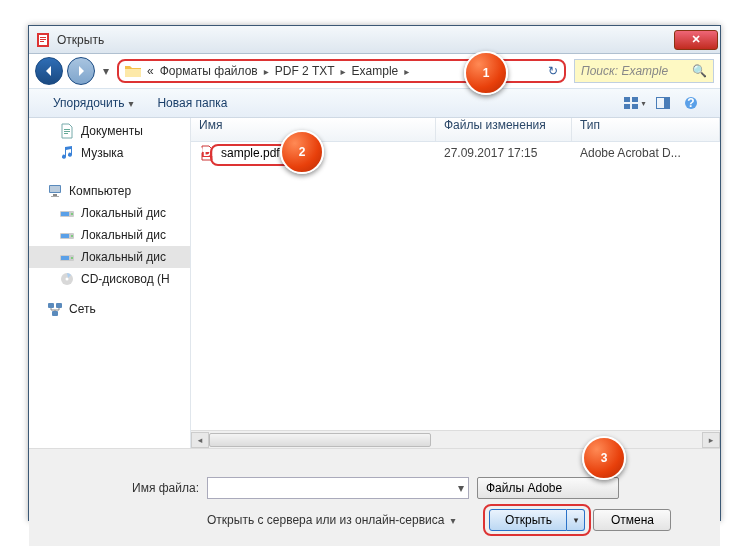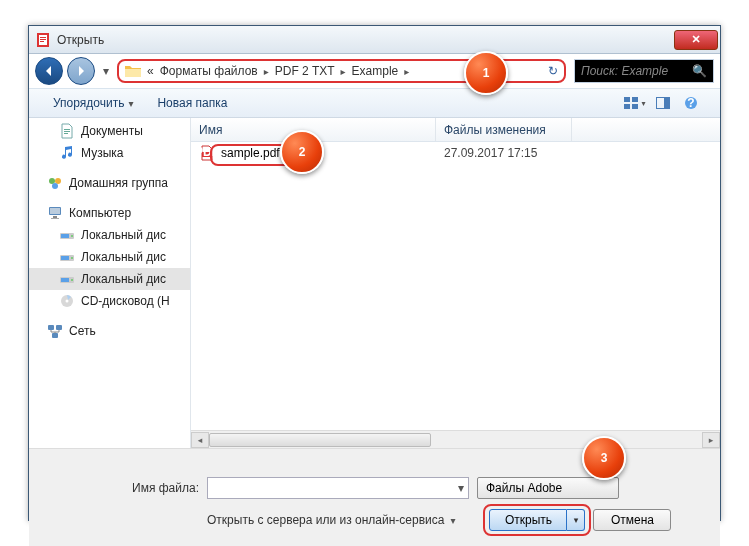--- a/index.html
+++ b/index.html
@@ -13,37 +13,37 @@
 .nav-btn { width: 28px; height: 28px; border-radius: 50%; background: linear-gradient(to bottom, #2e6db5, #1a4a82); border: 1px solid #1a4a82; display: flex; align-items: center; justify-content: center; color: #fff; cursor: pointer; }
 .nav-btn.fwd { background: linear-gradient(to bottom, #a8c4e0, #7fa5cc); }
 .nav-drop { width: 14px; height: 28px; display: flex; align-items: center; justify-content: center; color: #555; cursor: pointer; }
 .address-wrap { flex: 1; height: 24px; border: 2px solid #d33; border-radius: 8px; background: #fff; display: flex; align-items: center; padding: 0 6px; gap: 6px; margin-right: 4px; }
 .folder-icon { width: 16px; height: 14px; }
 .crumb { display: flex; align-items: center; gap: 6px; color: #333; }
 .crumb span { cursor: pointer; }
 .chev { color: #555; font-size: 10px; }
 .spacer { flex: 1; }
 .refresh { color: #2a5a9a; cursor: pointer; }
-.search { width: 140px; height: 24px; border: 1px solid #c0cfe0; background: #000000; display: flex; align-items: center; padding: 0 6px; color: #888; font-style: italic; }
+.search { width: 140px; height: 24px; border: 1px solid #c0cfe0; background: #fef9c3; display: flex; align-items: center; padding: 0 6px; color: #888; font-style: italic; }
 .search .sicon { margin-left: auto; color: #2a5a9a; font-style: normal; cursor: pointer; }
 .toolbar { height: 30px; background: linear-gradient(to bottom, #f6fafd, #e6eef7); border-top: 1px solid #d9e4ee; border-bottom: 1px solid #cfd9e4; display: flex; align-items: center; padding: 0 16px; gap: 8px; }
 .tool-btn { display: flex; align-items: center; gap: 4px; padding: 3px 8px; color: #1a3f6a; cursor: pointer; border-radius: 3px; }
 .tright { margin-left: auto; display: flex; gap: 2px; }
 .tright .ico { width: 26px; height: 22px; border: 1px solid transparent; display: flex; align-items: center; justify-content: center; color: #2a5a9a; cursor: pointer; }
 .tright .ico.drop::after { content: "▾"; font-size: 8px; margin-left: 3px; color: #555; }
 .body-area { display: flex; height: 330px; }
 .sidebar { width: 162px; background: #fff; border-right: 1px solid #e0e6ec; overflow-y: auto; padding: 2px 0; }
 .sb-item { display: flex; align-items: center; gap: 6px; padding: 3px 8px 3px 18px; color: #222; cursor: pointer; white-space: nowrap; overflow: hidden; }
 .sb-item.sub { padding-left: 30px; }
 .sb-item.sel { background: #e4e4e4; }
 .sb-item .ic { width: 16px; height: 16px; flex-shrink: 0; }
 .sb-gap { height: 8px; }
 .main { flex: 1; display: flex; flex-direction: column; }
 .cols { height: 24px; background: linear-gradient(to bottom, #fff, #f0f4f8); border-bottom: 1px solid #dde5ed; display: flex; align-items: center; color: #2a4768; }
-.col { padding: 8px 8px; border-right: 1px solid #e0e6ec; height: 100%; display: flex; align-items: center; cursor: pointer; }
+.col { padding: 0 8px; border-right: 1px solid #e0e6ec; height: 100%; display: flex; cursor: pointer; }
 .col.name { width: 245px; }
 .col.date { width: 136px; }
 .col.type { flex: 1; }
 .files { flex: 1; background: #fff; position: relative; }
 .file-row { display: flex; align-items: center; height: 22px; }
 .file-name { width: 245px; padding-left: 8px; display: flex; align-items: center; gap: 6px; }
 .file-name .pdf-ic { width: 16px; height: 16px; }
 .file-date { width: 136px; padding-left: 8px; color: #444; }
 .file-type { flex: 1; padding-left: 8px; color: #444; white-space: nowrap; overflow: hidden; text-overflow: ellipsis; }
 .file-hl { position: absolute; left: 19px; top: 2px; width: 106px; height: 22px; border: 2px solid #d33; border-radius: 8px; pointer-events: none; }
@@ -160,28 +160,20 @@
           </svg>
           <span>Документы</span>
         </div>
       <div class="sb-item sub">
           <svg class="ic" viewBox="0 0 16 16">
             <path fill="#3a82d8" d="M6 2l7-1v9a2 2 0 11-1-2V4L7 5v7a2 2 0 11-1-2z"></path>
           </svg>
           <span>Музыка</span>
         </div>
       <div class="sb-gap"></div>
-      <div class="sb-item">
-          <svg class="ic" viewBox="0 0 16 16">
-            <circle fill="#6ab858" cx="5" cy="6" r="3"></circle>
-            <circle fill="#f0b038" cx="11" cy="6" r="3"></circle>
-            <circle fill="#5aa0e8" cx="8" cy="11" r="3"></circle>
-          </svg>
-          <span>Домашняя группа</span>
-        </div>
       <div class="sb-gap"></div>
       <div class="sb-item">
           <svg class="ic" viewBox="0 0 16 16">
             <rect fill="#5a8abc" x="2" y="2" width="12" height="8" rx="1"></rect>
             <rect fill="#bcd" x="3" y="3" width="10" height="6"></rect>
             <rect fill="#888" x="6" y="11" width="4" height="2"></rect>
             <rect fill="#aaa" x="4" y="13" width="8" height="1"></rect>
           </svg>
           <span>Компьютер</span>
         </div>
@@ -229,33 +221,37 @@
         </div>
     </div>
 
     <div class="main">
       <div class="cols">
         <div class="col name">
             <span>Имя</span>
           </div>
         <div class="col date">
             <span>Файлы изменения</span>
+          </div>
+        <div class="col type">
+            <span>Тип</span>
           </div>
       </div>
       <div class="files">
         <div class="file-row">
           <div class="file-name">
             <svg class="pdf-ic" viewBox="0 0 16 16">
                 <path fill="#fff" stroke="#c33" d="M3 1h7l3 3v11H3z"></path>
                 <rect fill="#d33" x="3" y="7" width="10" height="5"></rect>
                 <text x="8" y="11" fill="#fff" font-size="4" text-anchor="middle" font-weight="bold">PDF</text>
               </svg>
             <span>sample.pdf</span>
           </div>
           <div class="file-date">27.09.2017 17:15</div>
+          <div class="file-type">Adobe Acrobat D...</div>
         </div>
         <div class="file-hl"></div>
       </div>
       <div class="hscroll">
         <div class="arrow">◂</div>
         <div class="track">
             <div class="thumb"></div>
           </div>
         <div class="arrow">▸</div>
       </div>

